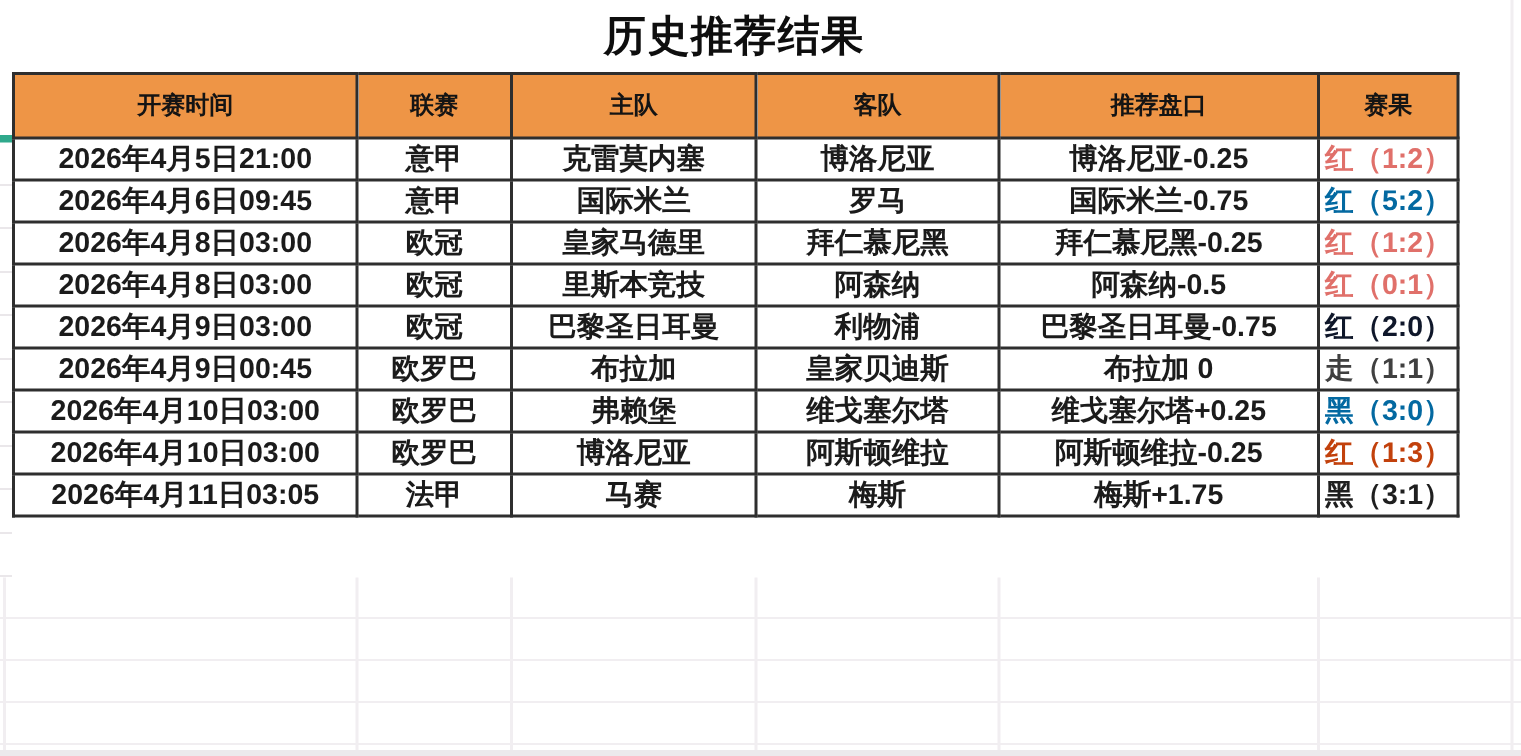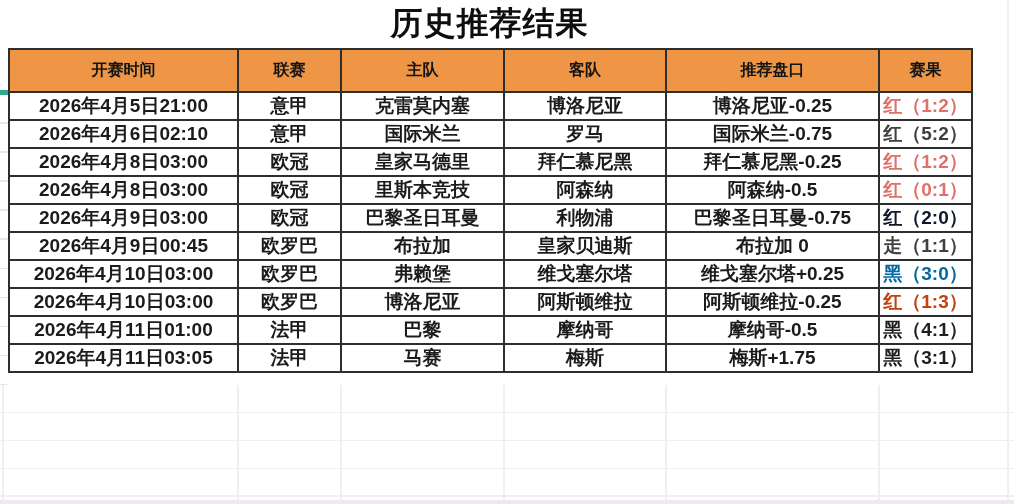--- a/index.html
+++ b/index.html
@@ -11,21 +11,21 @@
     font-family: "Liberation Sans", "DejaVu Sans", sans-serif;
   }
   .stage { position: relative; width: 1014px; height: 504px; background:#fff; }
 
   
   .title-band {
     position: absolute; left: 8px; top: 0; width: 963px; height: 48px;
     display: flex; align-items: center; justify-content: center;
   }
   .title-text {
-    font-size: 32px; font-weight: 700; color: #0e0e0e; letter-spacing: 1px;
+    font-size: 28px; font-weight: 700; color: #0e0e0e; letter-spacing: 1px;
     white-space: nowrap;
   }
 
   
   table.results {
     position: absolute; left: 8px; top: 48px; width: 963px;
     border-collapse: collapse; table-layout: fixed;
   }
   table.results th, table.results td {
     border: 2px solid #2e2e2e;
@@ -99,26 +99,26 @@
     <tbody>
       <tr>
         <td>2026年4月5日21:00</td>
         <td>意甲</td>
         <td>克雷莫内塞</td>
         <td>博洛尼亚</td>
         <td>博洛尼亚-0.25</td>
         <td class="result-cell" style="color: rgb(224, 112, 106);">红（1:2）</td>
       </tr>
       <tr>
-        <td>2026年4月6日02:10</td>
+        <td>2026年4月6日09:45</td>
         <td>意甲</td>
         <td>国际米兰</td>
         <td>罗马</td>
         <td>国际米兰-0.75</td>
-        <td class="result-cell" style="color: #404040;">红（5:2）</td>
+        <td class="result-cell" style="color: #0369a1;">红（5:2）</td>
       </tr>
       <tr>
         <td>2026年4月8日03:00</td>
         <td>欧冠</td>
         <td>皇家马德里</td>
         <td>拜仁慕尼黑</td>
         <td>拜仁慕尼黑-0.25</td>
         <td class="result-cell" style="color: rgb(224, 112, 106);">红（1:2）</td>
       </tr>
       <tr>
@@ -155,28 +155,20 @@
       </tr>
       <tr>
         <td>2026年4月10日03:00</td>
         <td>欧罗巴</td>
         <td>博洛尼亚</td>
         <td>阿斯顿维拉</td>
         <td>阿斯顿维拉-0.25</td>
         <td class="result-cell" style="color: #c2410c;">红（1:3）</td>
       </tr>
       <tr>
-        <td>2026年4月11日01:00</td>
-        <td>法甲</td>
-        <td>巴黎</td>
-        <td>摩纳哥</td>
-        <td>摩纳哥-0.5</td>
-        <td class="result-cell" style="color: rgb(31, 31, 31);">黑（4:1）</td>
-      </tr>
-      <tr>
         <td>2026年4月11日03:05</td>
         <td>法甲</td>
         <td>马赛</td>
         <td>梅斯</td>
         <td>梅斯+1.75</td>
         <td class="result-cell" style="color: rgb(31, 31, 31); margin-top: 42px;">黑（3:1）</td>
       </tr>
     </tbody>
   </table>
 

